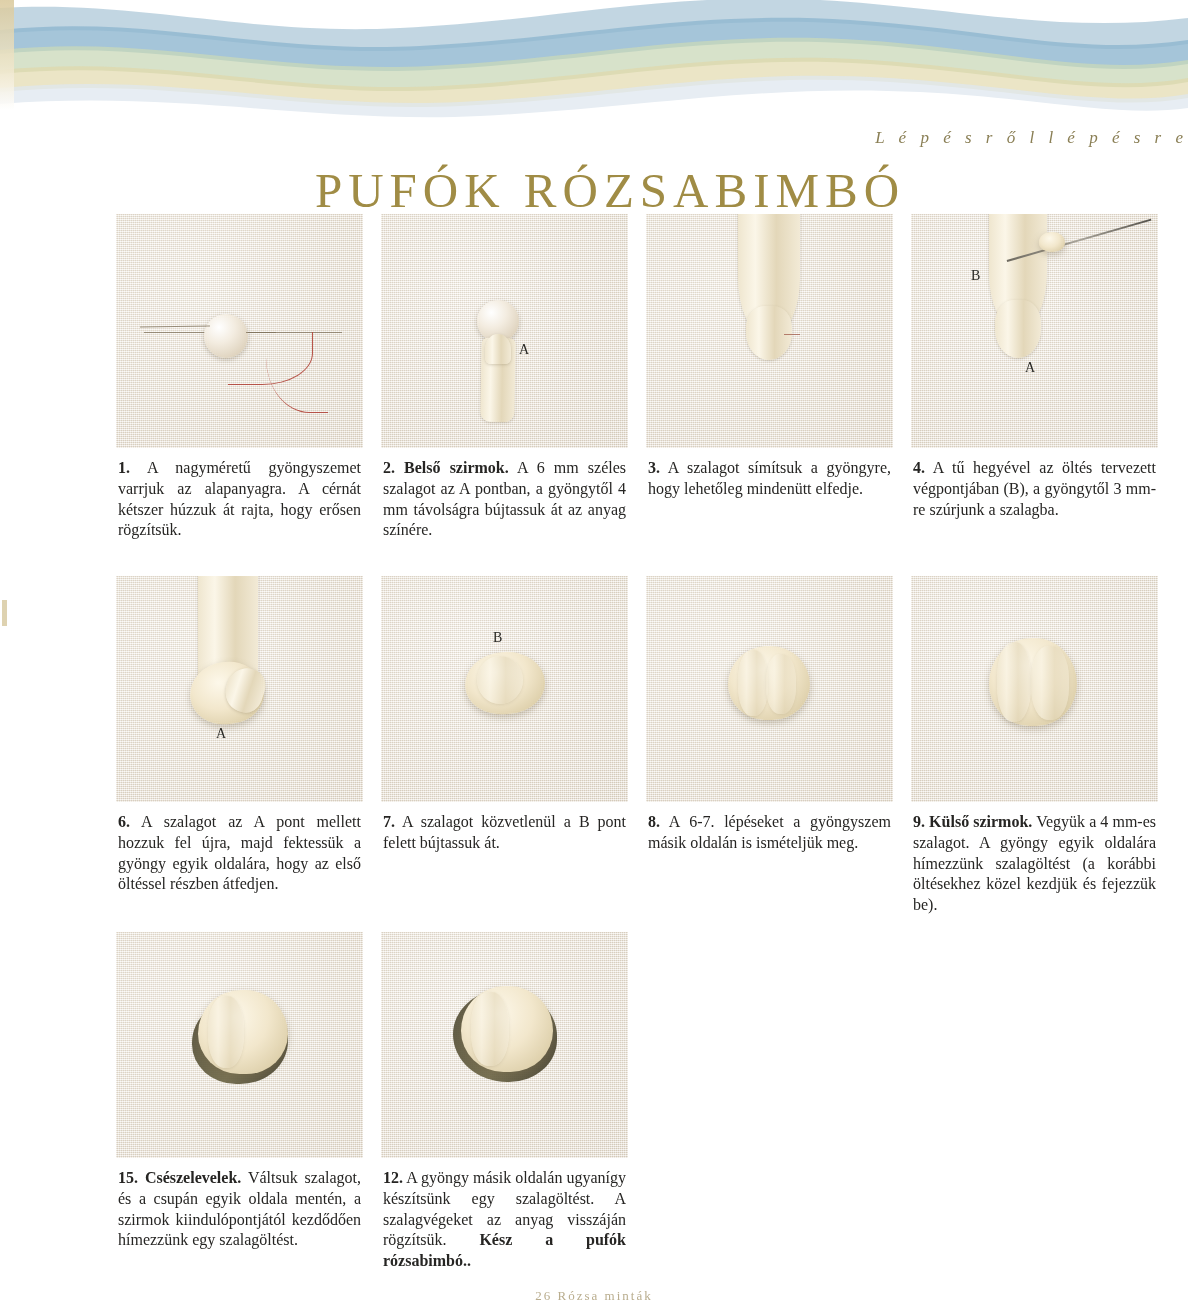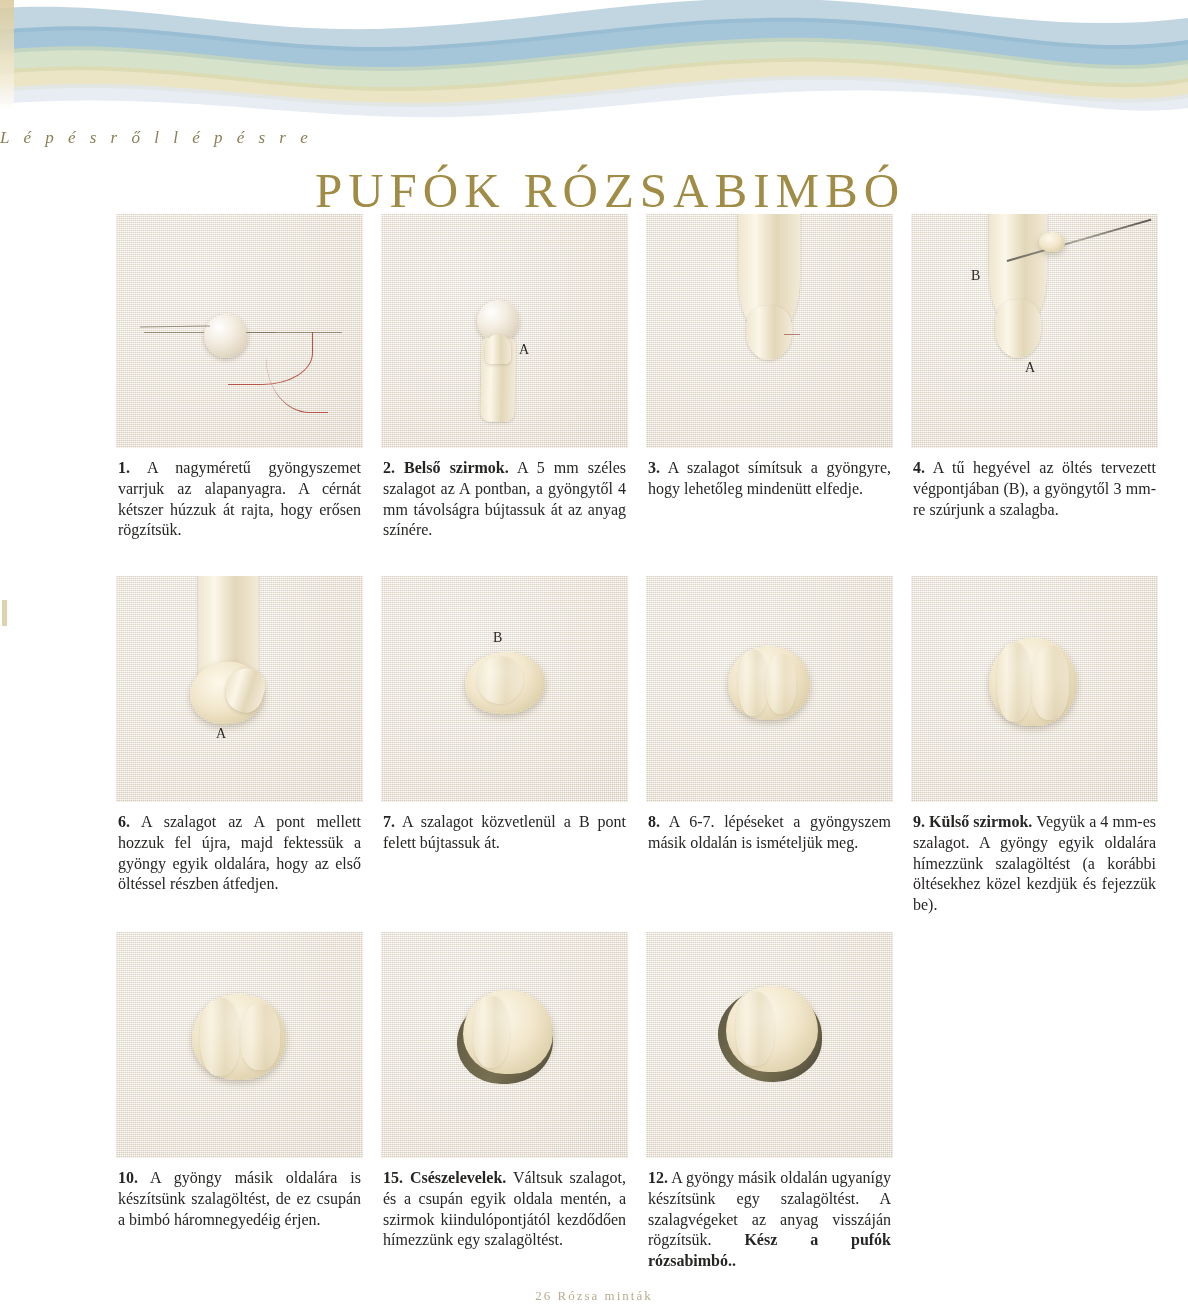--- a/index.html
+++ b/index.html
@@ -38,21 +38,21 @@
     left: 2px; top: 600px;
     width: 5px; height: 26px;
     background: #d6c79c;
     opacity: .8;
   }
 
   
   .kicker {
     position: absolute;
     top: 128px; left: 0; width: 1188px;
-    text-align: left;
+    text-align: right;
     font-family: "Liberation Serif", serif;
     font-style: italic;
     font-size: 17px;
     letter-spacing: 5px;
     color: #8a7f55;
   }
   .title {
     position: absolute;
     top: 146px; left: 0; width: 1188px;
     text-align: center;
@@ -215,21 +215,21 @@
     <div class="photo">
       <div class="fabric"></div>
       <div class="bead" style="left:96px; top:86px; width:42px; height:42px;"></div>
       <div class="ribbon" style="left:100px; top:124px; width:34px; height:84px; border-radius:6px 6px 10px 10px; transform:rotate(1deg);"></div>
       <div class="ribbon" style="left:104px; top:120px; width:26px; height:30px; border-radius:50% 50% 20% 20%;"></div>
       <div class="marklabel" style="left:138px; top:128px;">A</div>
     </div>
     <div class="caption">
       <b>2.</b>
       <b>Belső szirmok.</b>
-      <span>A 5 mm széles szalagot az A pontban, a gyöngytől 4 mm távolságra bújtassuk át az anyag színére.</span>
+      <span>A 6 mm széles szalagot az A pontban, a gyöngytől 4 mm távolságra bújtassuk át az anyag színére.</span>
     </div>
   </div>
 
   <div class="cell row1">
     <div class="photo">
       <div class="fabric"></div>
       <div class="ribbon" style="left:92px; top:-6px; width:62px; height:128px; border-radius:0 0 46% 46%;"></div>
       <div class="ribbon" style="left:100px; top:92px; width:46px; height:54px; border-radius:40% 40% 50% 50%;"></div>
       <div class="thread" style="left:138px; top:120px; width:16px; background:#a05a4a;"></div>
     </div>
@@ -303,32 +303,20 @@
       <div class="ribbon" style="left:86px; top:66px; width:34px; height:80px; border-radius:44%; opacity:.6;"></div>
       <div class="ribbon" style="left:120px; top:70px; width:38px; height:74px; border-radius:44%; opacity:.5;"></div>
     </div>
     <div class="caption">
       <b>9.</b>
       <b>Külső szirmok.</b>
       <span>Vegyük a 4 mm-es szalagot. A gyöngy egyik oldalára hímezzünk szalagöltést (a korábbi öltésekhez közel kezdjük és fejezzük be).</span>
     </div>
   </div>
 
-  <div class="cell row3">
-    <div class="photo">
-      <div class="fabric"></div>
-      <div class="bud" style="left:76px; top:62px; width:94px; height:86px;"></div>
-      <div class="ribbon" style="left:84px; top:66px; width:40px; height:78px; border-radius:44%; opacity:.6;"></div>
-      <div class="ribbon" style="left:124px; top:72px; width:40px; height:66px; border-radius:44%; opacity:.5;"></div>
-    </div>
-    <div class="caption">
-      <b>10.</b>
-      <span>A gyöngy másik oldalára is készítsünk szalagöltést, de ez csupán a bimbó háromnegyedéig érjen.</span>
-    </div>
-  </div>
 
   <div class="cell row3">
     <div class="photo">
       <div class="fabric"></div>
       <div class="leaf" style="left:76px; top:66px; width:96px; height:86px; border-radius:52% 44% 50% 46%;"></div>
       <div class="bud" style="left:82px; top:58px; width:90px; height:84px;"></div>
       <div class="ribbon" style="left:92px; top:64px; width:36px; height:72px; border-radius:44%; opacity:.55;"></div>
     </div>
     <div class="caption">
       <b>15.</b>

